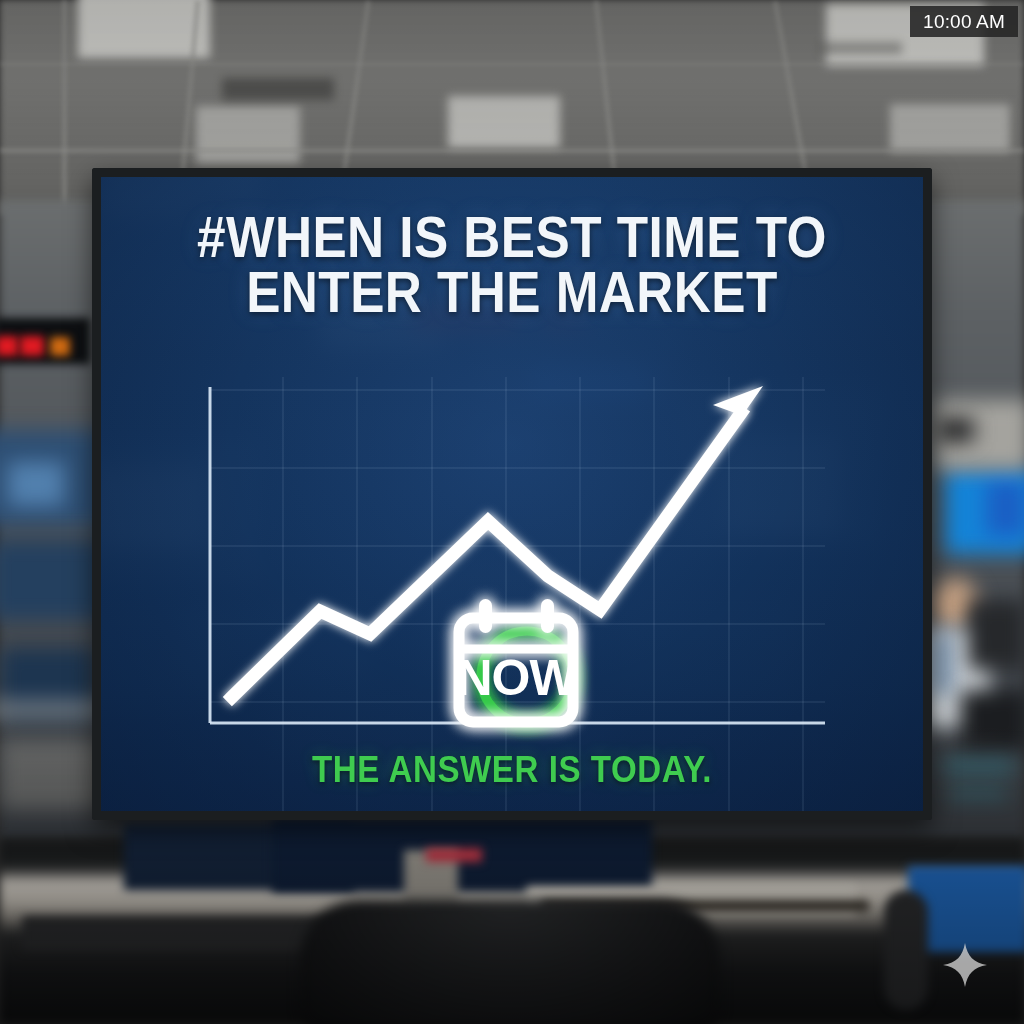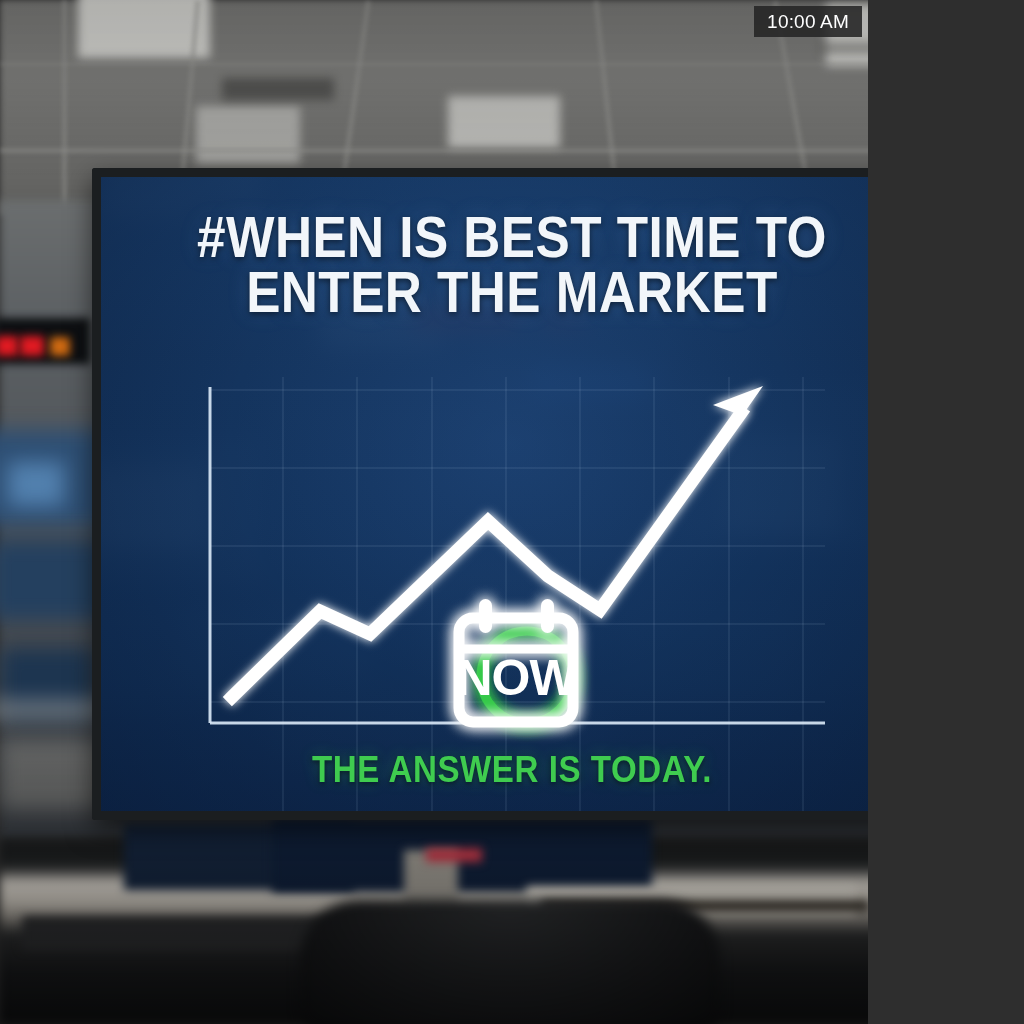--- a/index.html
+++ b/index.html
@@ -1,19 +1,19 @@
 <!DOCTYPE html>
 <html><head>
 <meta charset="utf-8">
 <style>
   * { margin:0; padding:0; box-sizing:border-box; }
   html,body { width:1024px; height:1024px; overflow:hidden; background:#2e2e2e;
     font-family:"Liberation Sans", sans-serif; }
 
-  #stage { position:relative; width:868px; height:1024px; overflow:hidden; }
+  #stage { position:relative; width:1024px; height:1024px; overflow:hidden; }
 
   
   #bg { position:absolute; inset:0; overflow:hidden; }
   #bg .layer { position:absolute; }
 
   
   .ceiling { left:0; top:0; width:1024px; height:215px;
     background:linear-gradient(180deg,#6f6f6d 0%,#777775 35%,#6a6a68 70%,#5e5e5c 100%);
     filter:blur(3px); }
   .tile { position:absolute; background:#cfcfcb; filter:blur(5px); opacity:.9; }

